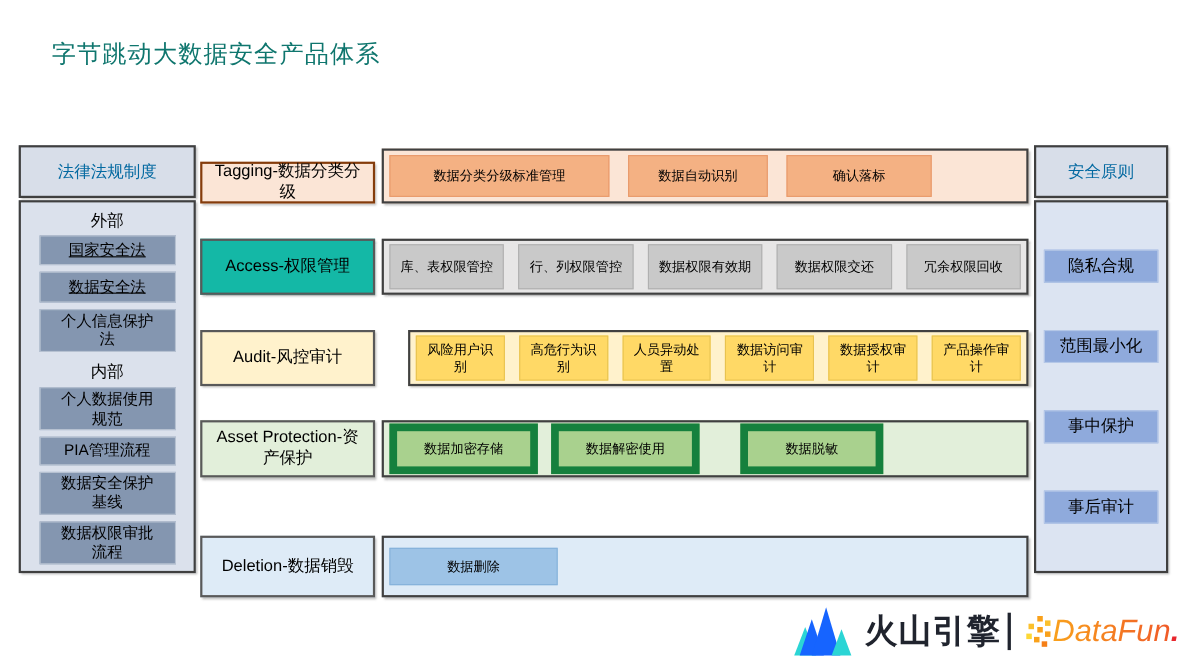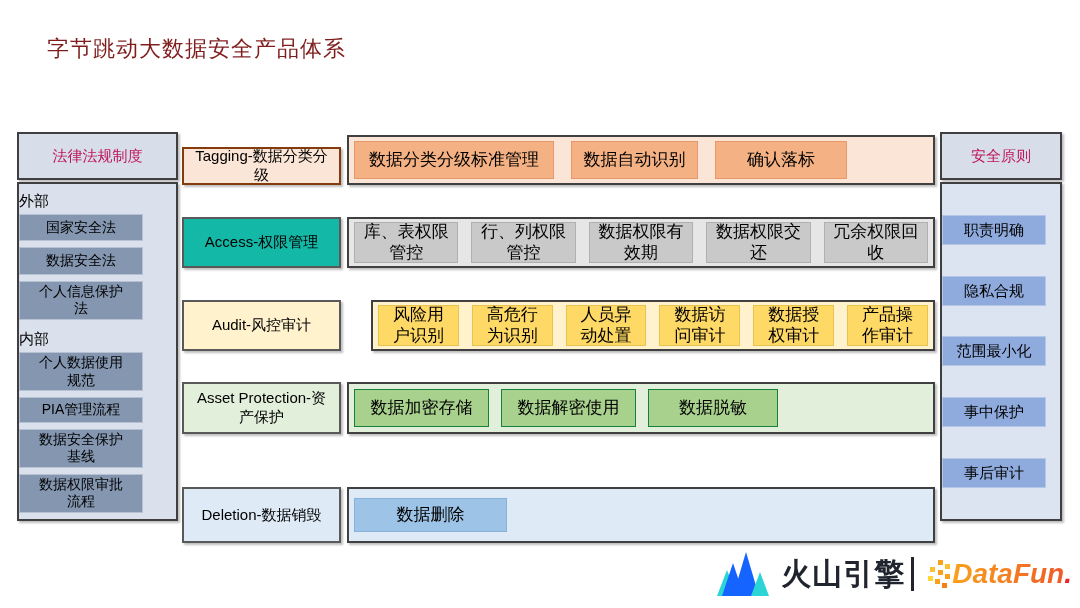--- a/index.html
+++ b/index.html
@@ -1,53 +1,53 @@
 <!DOCTYPE html>
 <html><head>
 <meta charset="utf-8">
 <style>
   * { margin:0; padding:0; box-sizing:border-box; }
   html,body { width:1080px; height:608px; background:#ffffff; overflow:hidden;
               font-family:"Liberation Sans","DejaVu Sans",sans-serif; }
   .stage { position:relative; width:1080px; height:608px; background:#ffffff; }
 
   .page-title { position:absolute; left:47px; top:34px; font-size:22px;
-                color:#7f1d1d; letter-spacing:1px; }
+                color:#0f766e; letter-spacing:1px; }
 
   
   .panel { position:absolute; top:132px; }
   .panel-left  { left:17px;  width:161px; }
   .panel-right { left:940px; width:122px;border-radius:21px; }
   .panel-header { height:48px; background:#d8dee9; border:2px solid #3f3f3f;
                   display:flex; align-items:center; justify-content:center;
-                  font-size:15px; color:#be185d; box-shadow:2px 2px 2px rgba(110,110,110,.45); }
+                  font-size:15px; color:#0369a1; box-shadow:2px 2px 2px rgba(110,110,110,.45); }
   .panel-body { margin-top:2px; border:2px solid #3f3f3f; height:339px;
                 box-shadow:2px 2px 2px rgba(110,110,110,.45);
-                display:flex; flex-direction:column; }
+                display:flex; flex-direction:column; align-items:center; }
   .panel-left  .panel-body { background:#dbe1ec; padding-top:4px; }
   .panel-right .panel-body { background:#dce4f2; justify-content:space-evenly; }
   .group-label { font-size:15px; color:#000; line-height:22px; margin:2px 0; }
   .lp-box { width:124px; background:#8496b0; border:1px solid #b6c1d1;
             display:flex; align-items:center; justify-content:center; text-align:center;
             font-size:14px; line-height:1.25; color:#000; padding:0 14px; margin-bottom:6px; }
   .rp-box { width:104px; height:30px; background:#8faadc; border:1px solid #b4c7e7;
             display:flex; align-items:center; justify-content:center; text-align:center;
             font-size:15px; line-height:1.2; color:#000; padding:0 6px; }
 
   
   .row { position:absolute; left:182px; width:753px; }
   .row-label { position:absolute; left:0; top:0; bottom:0; width:159px;
                display:flex; align-items:center; justify-content:center; text-align:center;
                font-size:15px; line-height:1.25; color:#000; padding:0 8px;
                border:2px solid #595959; box-shadow:2px 2px 2px rgba(110,110,110,.45); }
   .row-items { position:absolute; left:165px; right:0; top:0; bottom:0;
                border:2px solid #404040; box-shadow:2px 2px 2px rgba(110,110,110,.45);
                display:flex; align-items:center; padding:0 5px; }
   .chip { display:flex; align-items:center; justify-content:center; text-align:center;
-          font-size:17px; line-height:1.2; color:#000; padding:16px 6px; }
+          font-size:12px; line-height:1.2; color:#000; padding:16px 6px; }
 
   .row-tagging   { top:135px; height:50px; }
   .row-access    { top:217px; height:51px; }
   .row-audit     { top:300px; height:51px; }
   .row-asset     { top:382px; height:52px; }
   .row-deletion  { top:487px; height:56px; }
 
   .row-tagging .row-label  { background:#fbe5d6; border-color:#843c0c;margin-top:12px; }
   .row-tagging .row-items  { background:#fbe5d6; gap:17px; }
   .row-tagging .chip { background:#f4b183; border:1px solid #e8996b; height:38px; }
@@ -57,22 +57,22 @@
   .row-access .row-label { background:#14b8a6; }
   .row-access .row-items { background:#e7e6e6; gap:13px; }
   .row-access .chip { background:#c9c9c9; border:1px solid #b0b0b0; flex:1; height:41px; }
 
   .row-audit .row-label { background:#fff2cc; }
   .row-audit .row-items { background:#fff2cc; gap:13px;margin-left:24px; }
   .row-audit .chip { background:#ffd966; border:1px solid #e8c350; flex:1; height:41px; }
 
   .row-asset .row-label { background:#e2efda; }
   .row-asset .row-items { background:#e2efda; gap:12px; }
-  .row-asset .chip { background:#a9d18e; border:1px solid #15803d; height:38px; }
-  .row-asset .chip.c0, .row-asset .chip.c1 { width:135px; } .row-asset .chip.c2 { width:130px; }
+  .row-asset .chip { background:#a9d18e; border:7px solid #15803d; height:38px; }
+  .row-asset .chip.c0, .row-asset .chip.c1 { width:135px; } .row-asset .chip.c2 { width:130px;margin-left:25px; }
 
   .row-deletion .row-label { background:#deebf7; }
   .row-deletion .row-items { background:#deebf7; }
   .row-deletion .chip { background:#9dc3e6; border:1px solid #86b2da; width:153px; height:32px; }
 
   
   .footer { position:absolute; right:8px; bottom:10px; height:48px;
             display:flex; align-items:center; }
   .mountain { position:relative; width:54px; height:44px; margin-right:10px; }
   .tri { position:absolute; bottom:0; width:0; height:0; border-style:solid; border-color:transparent; }
@@ -81,27 +81,27 @@
   .tri-3 { left:16px; border-left-width:13px; border-right-width:13px; border-bottom:44px solid #1664ff; }
   .tri-4 { left:34px; border-left-width:9px;  border-right-width:9px;  border-bottom:24px solid #2bd5d5; }
   .volcano-text { font-size:30px; font-weight:600; color:#20242e; letter-spacing:1px; }
   .logo-sep { width:3px; height:34px; background:#20242e; margin:0 12px 0 6px; }
   .df-dots { position:relative; width:24px; height:32px; margin-right:2px; }
   .df-dots span { position:absolute; width:5px; height:5px; background:#f9a11b; }
   .df-dots .d1{left:12px;top:2px;}  .df-dots .d2{left:19px;top:6px;background:#fbc02d;}
   .df-dots .d3{left:4px;top:9px;background:#fbc02d;} .df-dots .d4{left:12px;top:12px;}
   .df-dots .d5{left:19px;top:16px;} .df-dots .d6{left:2px;top:18px;background:#fdd835;}
   .df-dots .d7{left:9px;top:21px;}  .df-dots .d8{left:16px;top:25px;background:#f57f17;}
-  .datafun-text { font-size:28px; font-weight:700; font-style:italic;
+  .datafun-text { font-size:28px; font-weight:400; font-style:italic;
                   background:linear-gradient(90deg,#f9a11b,#f05a28);
                   -webkit-background-clip:text; background-clip:text; color:transparent; }
   .datafun-dot { font-size:28px; font-weight:700; font-style:italic; color:#e8262d; }
 
   
-  .lp-box.h1 { height:28px; } .lp-box.h2 { height:40px; } .lp-box.h1s { height:26px; }
+  .lp-box.h1 { height:28px;text-decoration:underline; } .lp-box.h2 { height:40px; } .lp-box.h1s { height:26px; }
 </style>
 </head>
 <body>
 
 <div class="stage">
 
   <div class="page-title">字节跳动大数据安全产品体系</div>
 
   <div class="panel panel-left">
     <div class="panel-header">法律法规制度</div>
@@ -162,21 +162,20 @@
   <div class="row row-deletion">
     <div class="row-label">Deletion-数据销毁</div>
     <div class="row-items">
       <div class="chip">数据删除</div>
     </div>
   </div>
 
   <div class="panel panel-right">
     <div class="panel-header">安全原则</div>
     <div class="panel-body">
-      <div class="rp-box">职责明确</div>
       <div class="rp-box">隐私合规</div>
       <div class="rp-box">范围最小化</div>
       <div class="rp-box">事中保护</div>
       <div class="rp-box">事后审计</div>
     </div>
   </div>
 
   <div class="footer">
     <div class="mountain">
       <i class="tri tri-1"></i>

